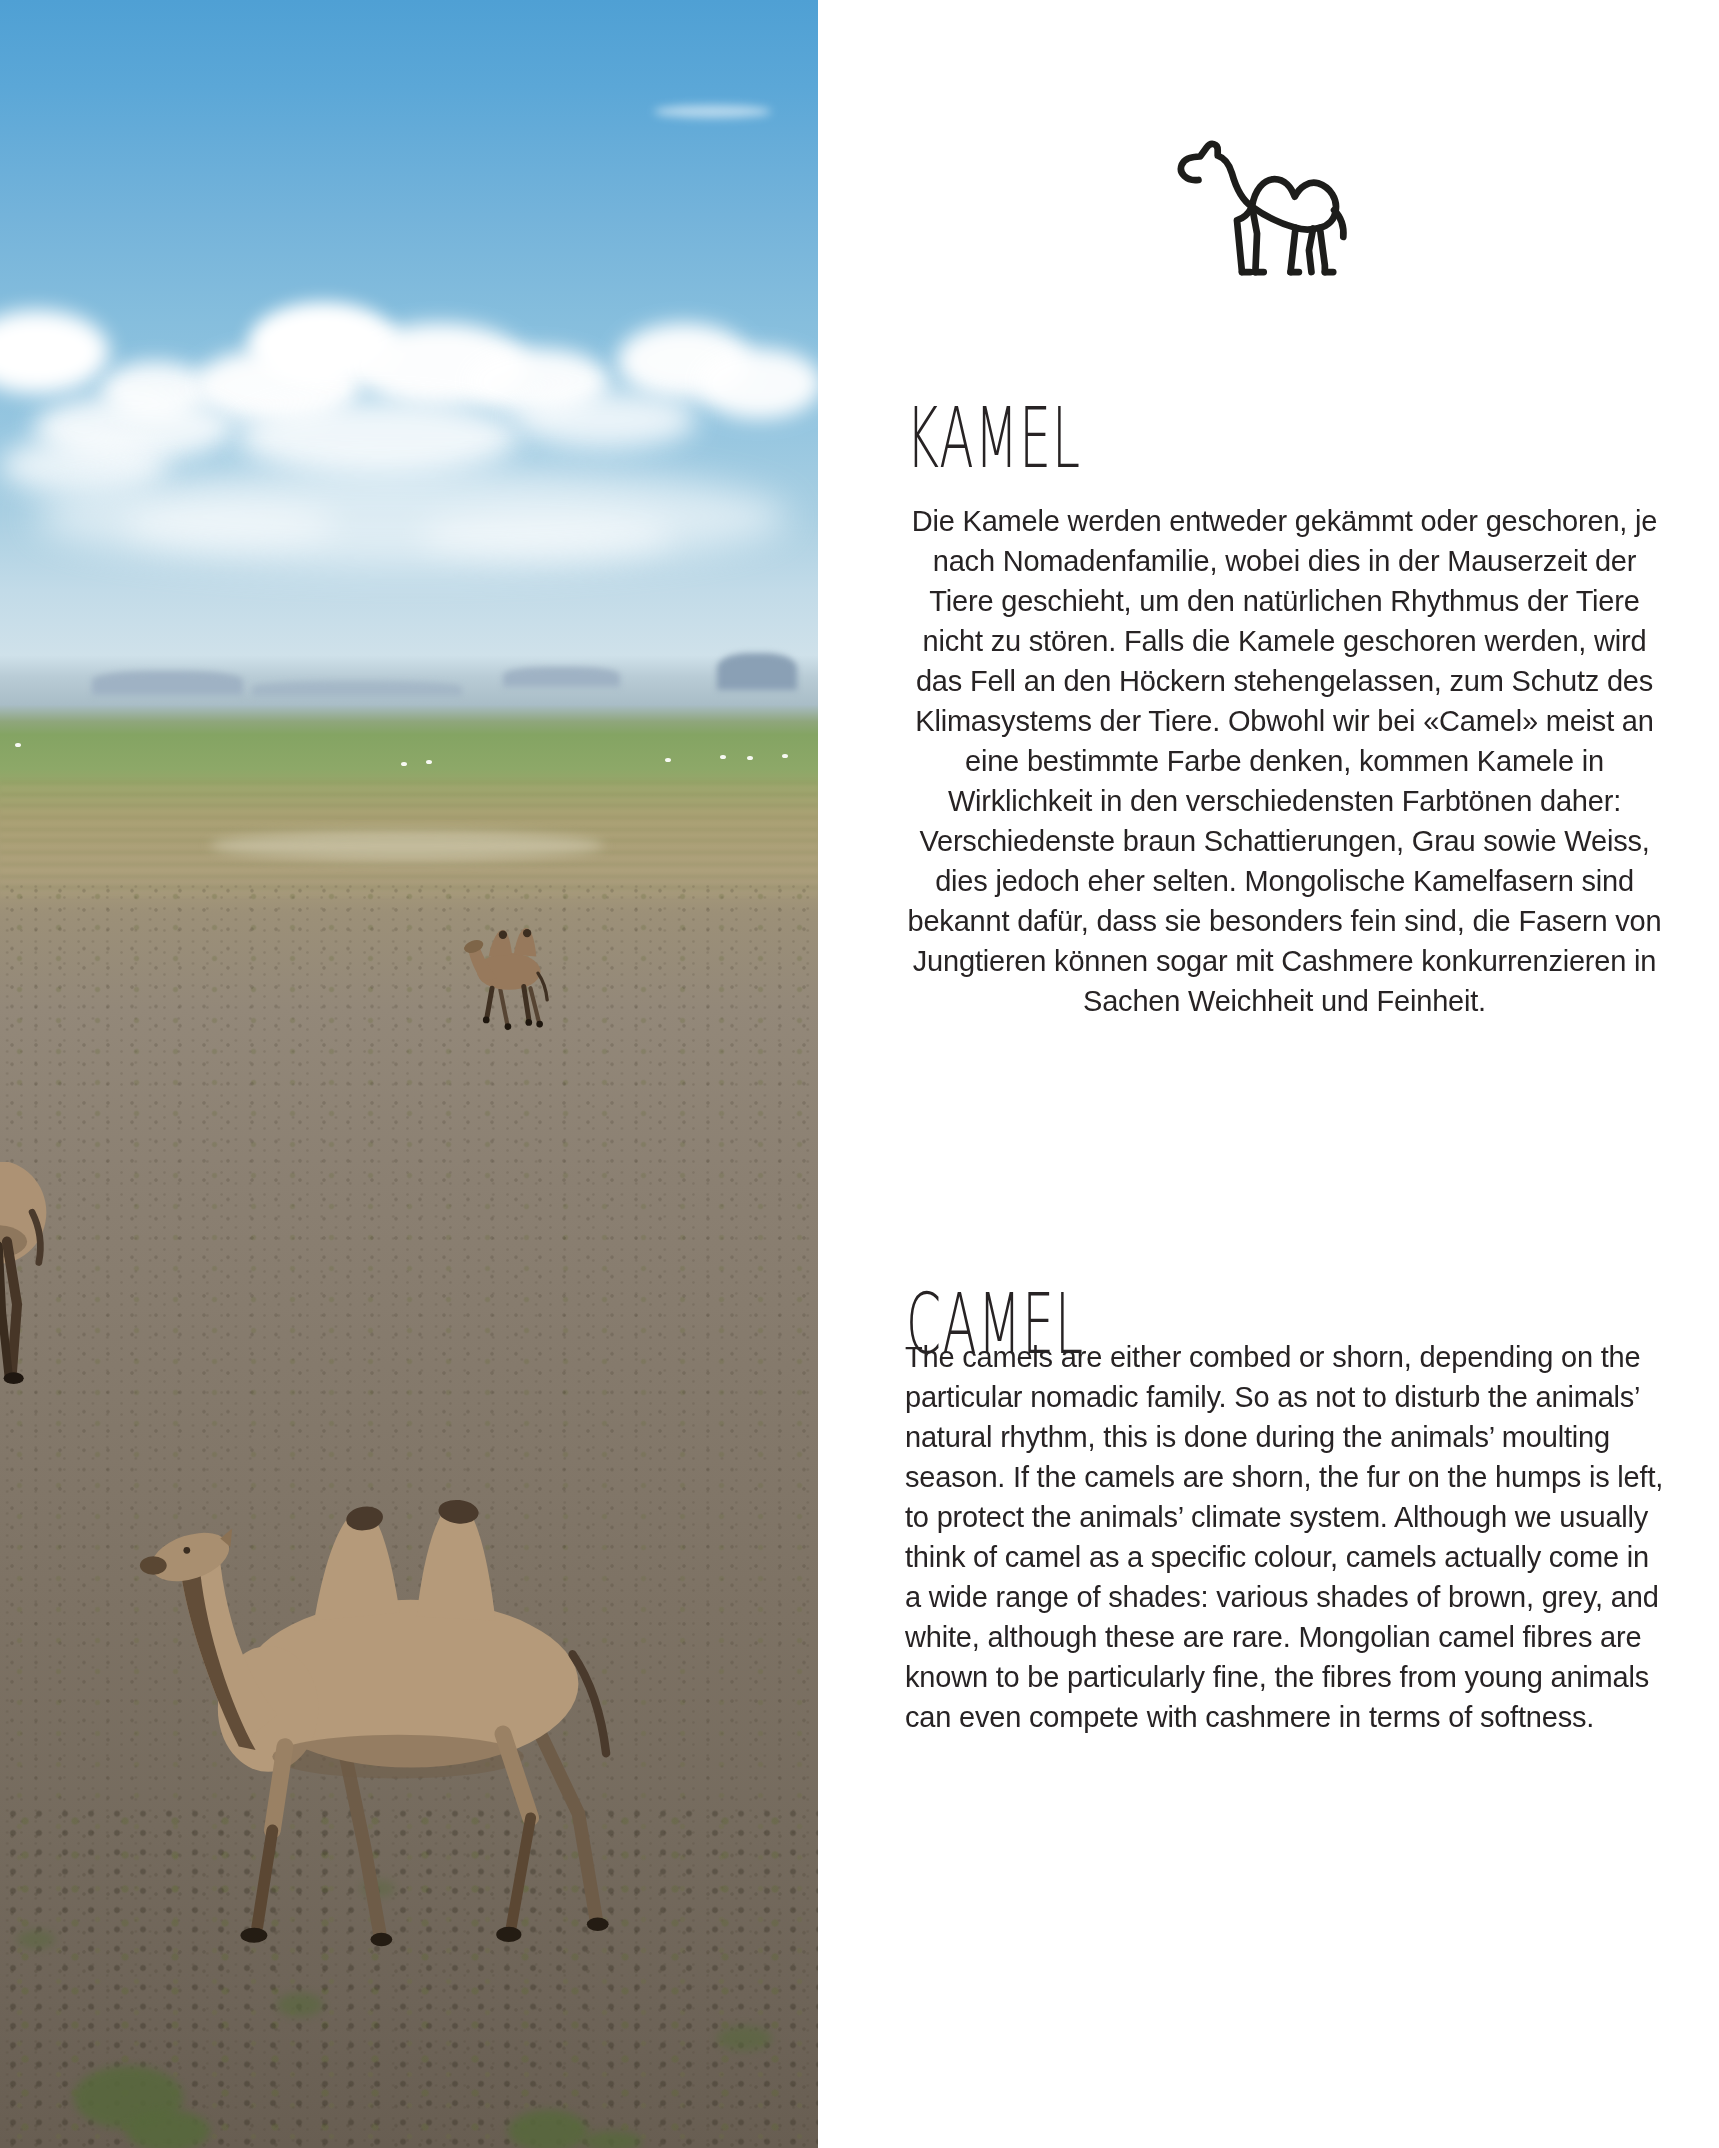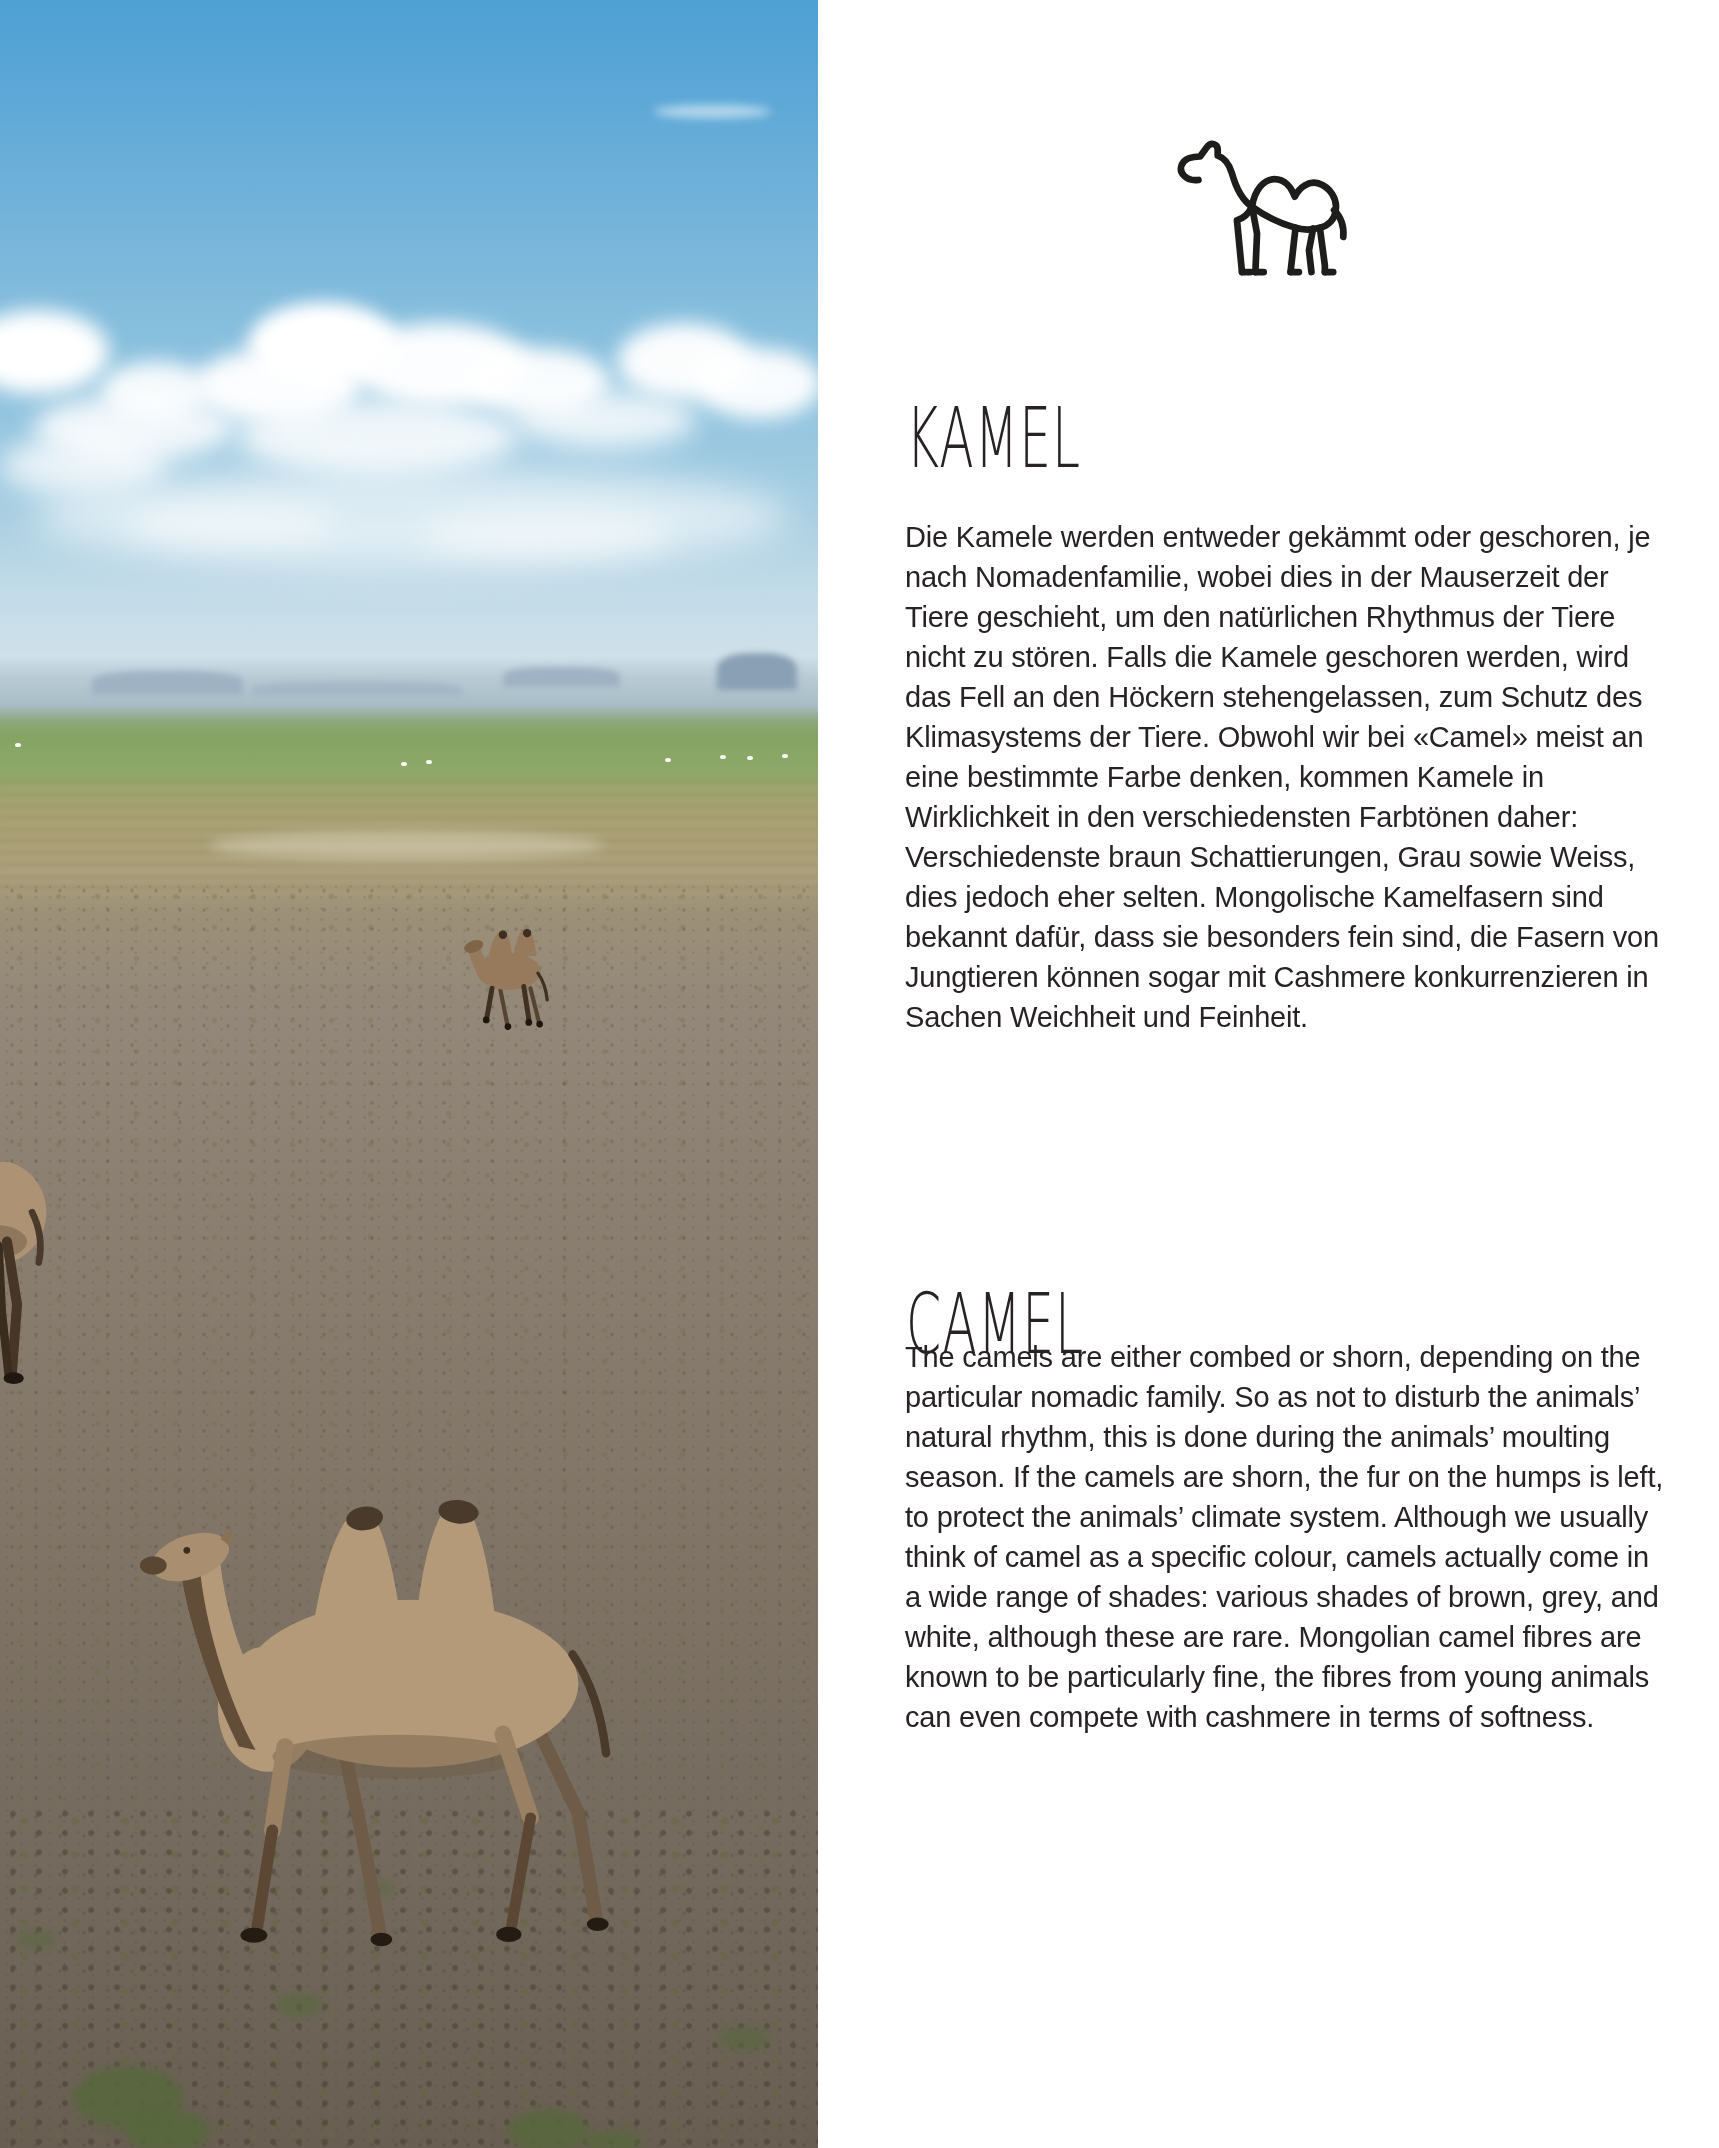--- a/index.html
+++ b/index.html
@@ -53,21 +53,21 @@
     font-weight:200;font-size:84px;line-height:84px;
     color:#272324;letter-spacing:1.7px;
     transform:scaleX(.60);transform-origin:left bottom;white-space:nowrap;
   }
   #heading-de{top:396px;}
   #heading-en{top:1282px;}
   p.body-text{
     position:absolute;margin:0;left:905px;width:759px;
     font-size:29px;line-height:40px;color:#272324;letter-spacing:-0.2px;
   }
-  #para-de{top:517px;}
+  #para-de{top:501px;text-align:center;}
   #para-en{top:1337px;}
 </style>
 </head>
 <body>
 
 <div class="photo">
 
   <div class="cloud" style="left:-34px;top:310px;width:143px;height:84px;filter:blur(10px);"></div>
   <div class="cloud" style="left:101px;top:361px;width:109px;height:59px;opacity:.9;filter:blur(10px);"></div>
   <div class="cloud" style="left:193px;top:348px;width:168px;height:76px;opacity:.97;filter:blur(10px);"></div>

